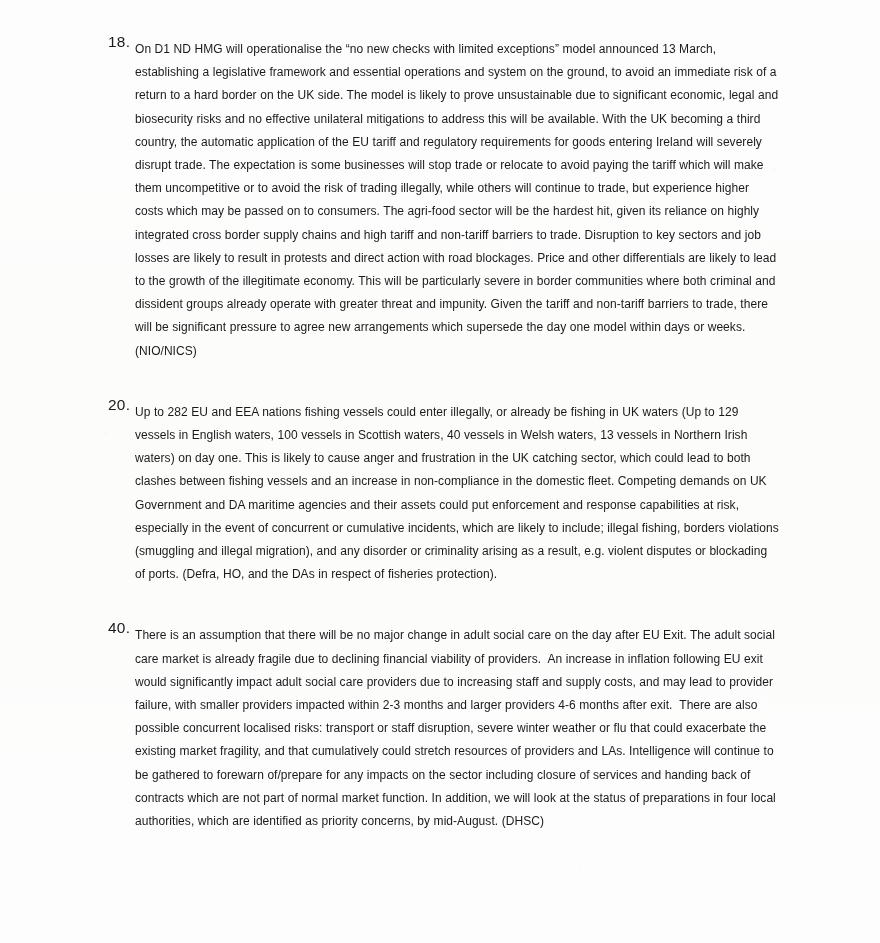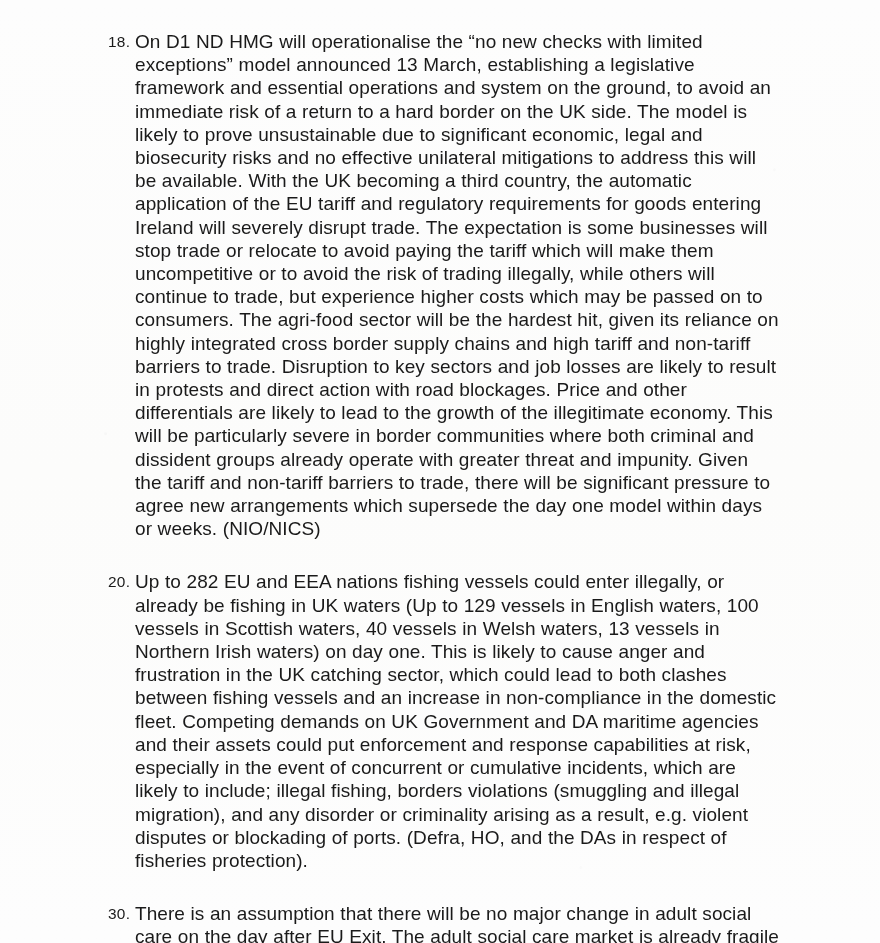--- a/index.html
+++ b/index.html
@@ -57,26 +57,27 @@
     width: 27px;
     font-size: 15.4px;
     line-height: 23.2px;
     letter-spacing: 0.02em;
     text-align: left;
     white-space: nowrap;
   }
 
   .para-body {
     flex: 1 1 auto;
-    font-size: 19px;
+    font-size: 12px;
     line-height: 23.2px;
     letter-spacing: 0.004em;
     word-spacing: 0.01em;
     text-align: left;
     white-space: pre-wrap;
+    margin-top: 8px;
   }
 </style>
 </head>
 <body>
 
 <div class="paper"></div>
 
 <div class="page">
   <div class="body-text">
 
@@ -84,18 +85,18 @@
       <div class="para-number">18.</div>
       <div class="para-body">On D1 ND HMG will operationalise the “no new checks with limited exceptions” model announced 13 March, establishing a legislative framework and essential operations and system on the ground, to avoid an immediate risk of a return to a hard border on the UK side. The model is likely to prove unsustainable due to significant economic, legal and biosecurity risks and no effective unilateral mitigations to address this will be available. With the UK becoming a third country, the automatic application of the EU tariff and regulatory requirements for goods entering Ireland will severely disrupt trade. The expectation is some businesses will stop trade or relocate to avoid paying the tariff which will make them uncompetitive or to avoid the risk of trading illegally, while others will continue to trade, but experience higher costs which may be passed on to consumers. The agri-food sector will be the hardest hit, given its reliance on highly integrated cross border supply chains and high tariff and non-tariff barriers to trade. Disruption to key sectors and job losses are likely to result in protests and direct action with road blockages. Price and other differentials are likely to lead to the growth of the illegitimate economy. This will be particularly severe in border communities where both criminal and dissident groups already operate with greater threat and impunity. Given the tariff and non-tariff barriers to trade, there will be significant pressure to agree new arrangements which supersede the day one model within days or weeks. (NIO/NICS)</div>
     </div>
 
     <div class="para">
       <div class="para-number">20.</div>
       <div class="para-body">Up to 282 EU and EEA nations fishing vessels could enter illegally, or already be fishing in UK waters (Up to 129 vessels in English waters, 100 vessels in Scottish waters, 40 vessels in Welsh waters, 13 vessels in Northern Irish waters) on day one. This is likely to cause anger and frustration in the UK catching sector, which could lead to both clashes between fishing vessels and an increase in non-compliance in the domestic fleet. Competing demands on UK Government and DA maritime agencies and their assets could put enforcement and response capabilities at risk, especially in the event of concurrent or cumulative incidents, which are likely to include; illegal fishing, borders violations (smuggling and illegal migration), and any disorder or criminality arising as a result, e.g. violent disputes or blockading of ports. (Defra, HO, and the DAs in respect of fisheries protection).</div>
     </div>
 
     <div class="para">
-      <div class="para-number">30.</div>
+      <div class="para-number">40.</div>
       <div class="para-body">There is an assumption that there will be no major change in adult social care on the day after EU Exit. The adult social care market is already fragile due to declining financial viability of providers.  An increase in inflation following EU exit would significantly impact adult social care providers due to increasing staff and supply costs, and may lead to provider failure, with smaller providers impacted within 2-3 months and larger providers 4-6 months after exit.  There are also possible concurrent localised risks: transport or staff disruption, severe winter weather or flu that could exacerbate the existing market fragility, and that cumulatively could stretch resources of providers and LAs. Intelligence will continue to be gathered to forewarn of/prepare for any impacts on the sector including closure of services and handing back of contracts which are not part of normal market function. In addition, we will look at the status of preparations in four local authorities, which are identified as priority concerns, by mid-August. (DHSC)</div>
     </div>
 
   </div>
 </div>
 
 </body></html>

